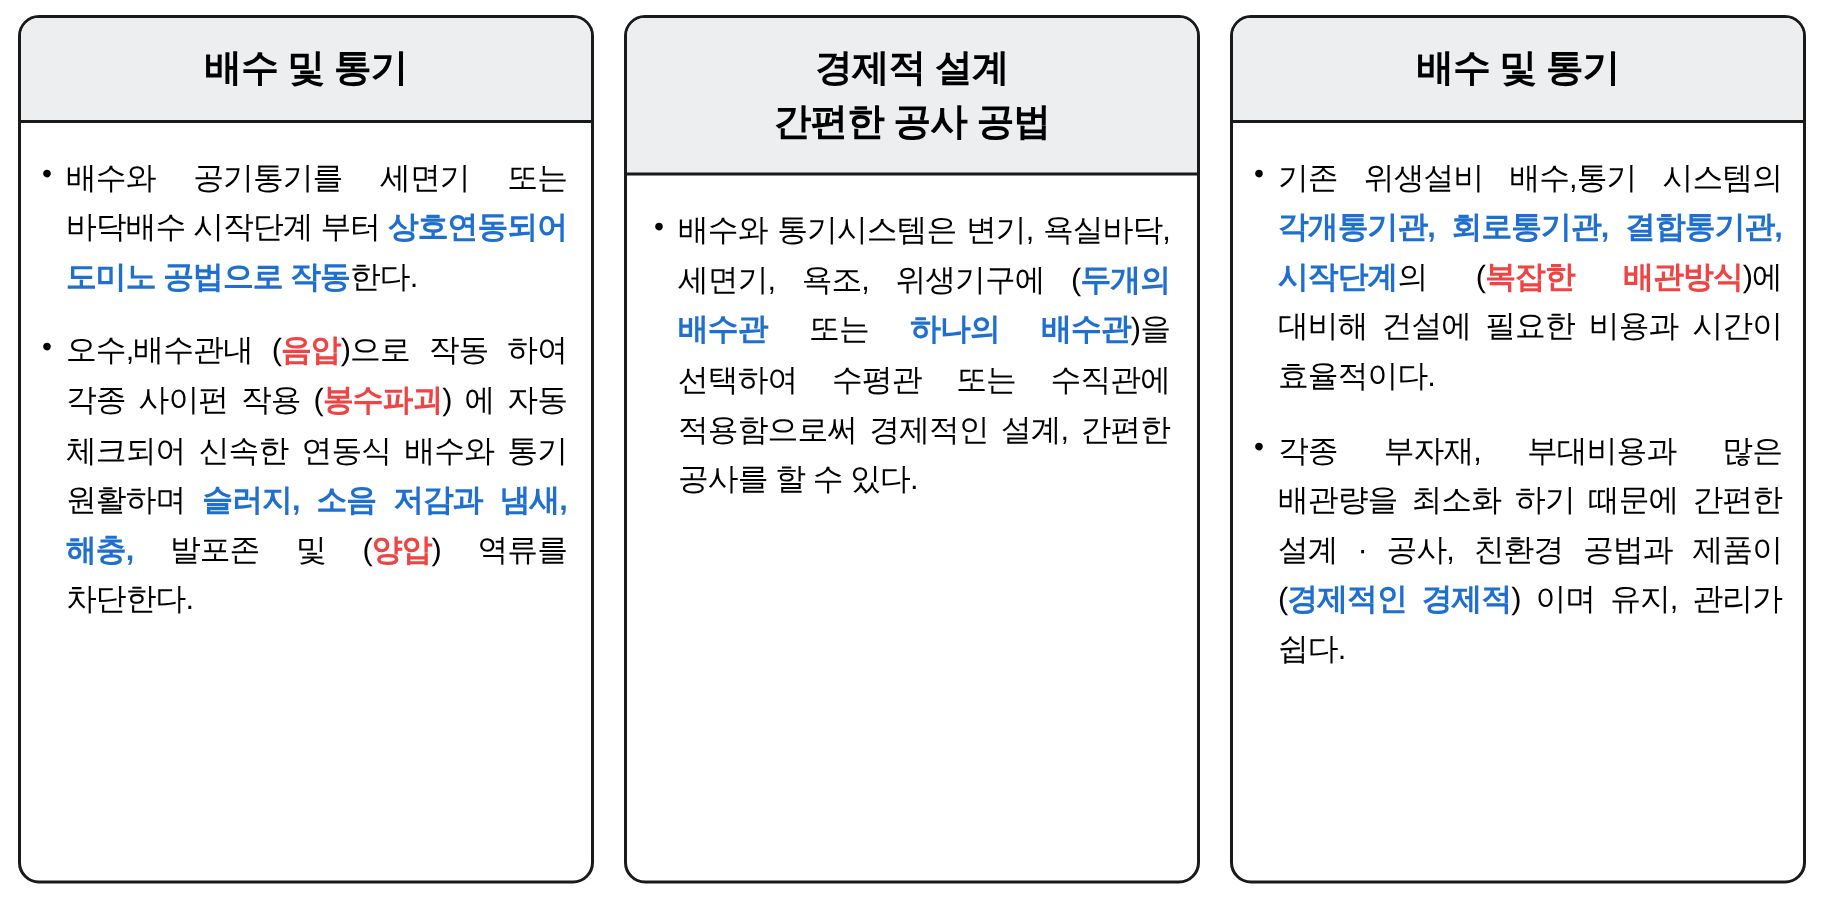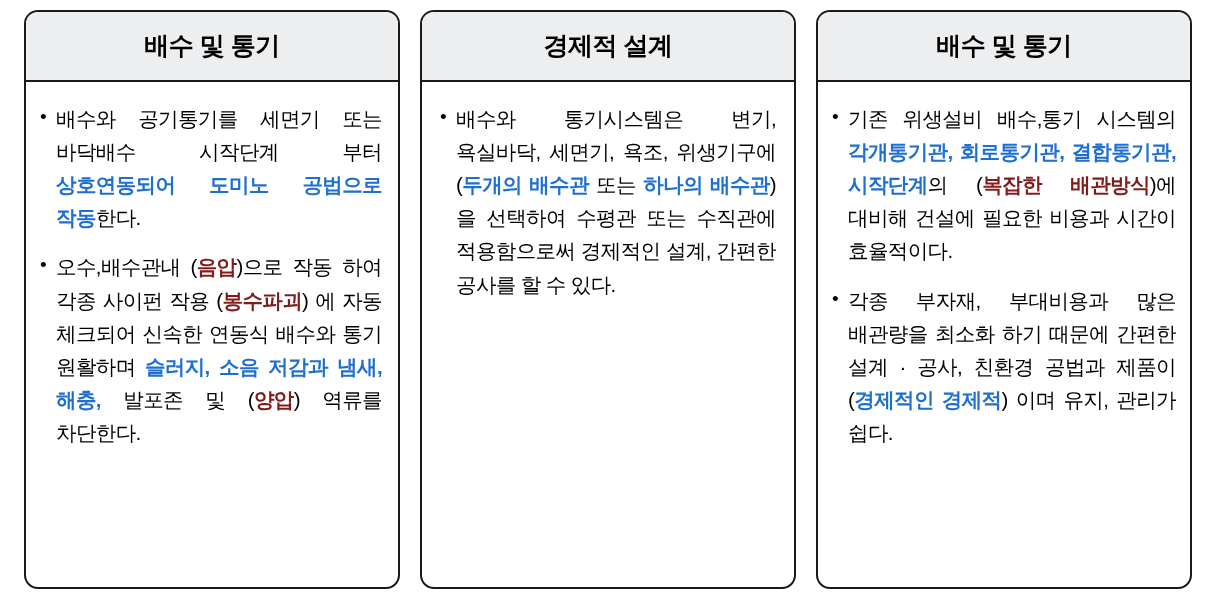--- a/index.html
+++ b/index.html
@@ -9,21 +9,21 @@
   }
   body {
     width: 1216px;
     height: 599px;
     font-family: "Liberation Sans", sans-serif;
     overflow: hidden;
   }
   .board {
     display: flex;
     gap: 20px;
-    padding: 10px 24px;
+    padding: 10px 12px;
     box-sizing: border-box;
     width: 1216px;
     height: 599px;
     align-items: stretch;
   }
   .card {
     flex: 1 1 0;
     border: 2px solid #1a1a1a;
     border-radius: 14px;
     background: #ffffff;
@@ -76,21 +76,21 @@
     letter-spacing: -0.6px;
     text-align: justify;
     text-justify: inter-character;
     word-break: keep-all;
   }
   .bullet-text .blue {
     color: #1f6fd0;
     font-weight: bold;
   }
   .bullet-text .red {
-    color: #7f1d1d;
+    color: #ef4444;
     font-weight: bold;
   }
   .bullet-text .plain {
     color: #000000;
     margin-top: 29px;
   }
   
   .card.mid .card-body {
     padding-left: 18px;
     padding-right: 18px;
@@ -117,20 +117,21 @@
       <div class="bullet-item">
         <span class="bullet-dot">•</span>
         <span class="bullet-text"><span class="plain">오수,배수관내 (</span><span class="red">음압</span><span class="plain">)으로 작동 하여 각종 사이펀 작용 (</span><span class="red">봉수파괴</span><span class="plain">) 에 자동 체크되어 신속한 연동식 배수와 통기 원활하며 </span><span class="blue">슬러지, 소음 저감과 냄새, 해충,</span><span class="plain"> 발포존 및 (</span><span class="red">양압</span><span class="plain">) 역류를 차단한다.</span></span>
       </div>
     </div>
   </div>
 
   <div class="card mid">
     <div class="card-header">
       <span class="line">경제적 설계</span>
+      <span class="line">간편한 공사 공법</span>
     </div>
     <div class="card-body">
       <div class="bullet-item">
         <span class="bullet-dot">•</span>
         <span class="bullet-text"><span class="plain">배수와 통기시스템은 변기, 욕실바닥, 세면기, 욕조, 위생기구에 (</span><span class="blue">두개의 배수관</span><span class="plain"> 또는 </span><span class="blue">하나의 배수관</span><span class="plain">)을 선택하여 수평관 또는 수직관에 적용함으로써 경제적인 설계, 간편한 공사를 할 수 있다.</span></span>
       </div>
     </div>
   </div>
 
   <div class="card right">

